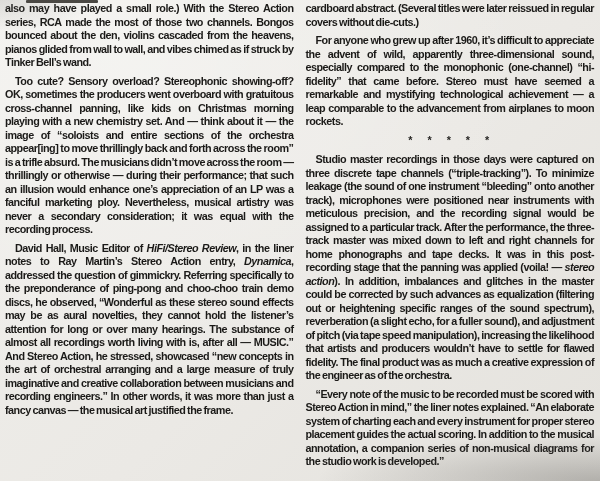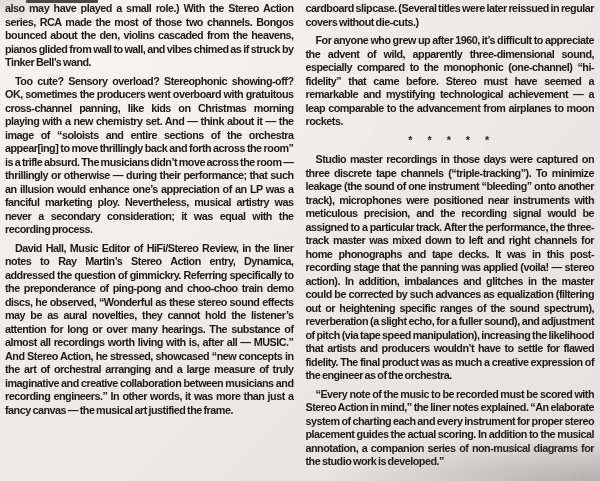--- a/index.html
+++ b/index.html
@@ -32,21 +32,21 @@
   .para {
     margin: 0 0 5px 0;
     font-size: 10.8px;
     font-weight: 700;
     line-height: 13.5px;
     letter-spacing: -0.5px;
     word-spacing: -0.8px;
     text-align: justify;
   }
   .para.indent { text-indent: 10px; }
-  .para .italic { }
+  .para .italic { font-style: italic; }
   .para.separator {
     text-align: center;
     text-indent: 0;
     word-spacing: 8px;
     letter-spacing: 2px;
     margin: 3px 0 6px 0;
     color: #262523;
   }
   .artifact-top-line {
     position: absolute;
@@ -82,21 +82,21 @@
 
 <div class="page">
   <div class="artifact-top-line"></div>
   <div class="columns">
     <div class="column">
         <p class="para"><span>also may have played a small role.) With the Stereo Action series, RCA made the most of those two channels. Bongos bounced about the den, violins cascaded from the heavens, pianos glided from wall to wall, and vibes chimed as if struck by Tinker Bell’s wand.</span></p>
         <p class="para indent"><span>Too cute? Sensory overload? Stereophonic showing-off? OK, sometimes the producers went overboard with gratuitous cross-channel panning, like kids on Christmas morning playing with a new chemistry set. And — think about it — the image of “soloists and entire sections of the orchestra appear[ing] to move thrillingly back and forth across the room” is a trifle absurd. The musicians didn’t move across the room — thrillingly or otherwise — during their performance; that such an illusion would enhance one’s appreciation of an LP was a fanciful marketing ploy. Nevertheless, musical artistry was never a secondary consideration; it was equal with the recording process.</span></p>
         <p class="para indent"><span>David Hall, Music Editor of </span><span class="italic">HiFi/Stereo Review</span><span>, in the liner notes to Ray Martin’s Stereo Action entry, </span><span class="italic">Dynamica</span><span>, addressed the question of gimmickry. Referring specifically to the preponderance of ping-pong and choo-choo train demo discs, he observed, “Wonderful as these stereo sound effects may be as aural novelties, they cannot hold the listener’s attention for long or over many hearings. The substance of almost all recordings worth living with is, after all — MUSIC.” And Stereo Action, he stressed, showcased “new concepts in the art of orchestral arranging and a large measure of truly imaginative and creative collaboration between musicians and recording engineers.” In other words, it was more than just a fancy canvas — the musical art justified the frame.</span></p>
       </div>
     <div class="column">
-        <p class="para"><span>cardboard slipcase. (Several titles were later reissued in regular covers without die-cuts.)</span></p>
+        <p class="para"><span>cardboard abstract. (Several titles were later reissued in regular covers without die-cuts.)</span></p>
         <p class="para indent"><span>For anyone who grew up after 1960, it’s difficult to appreciate the advent of wild, apparently three-dimensional sound, especially compared to the monophonic (one-channel) “hi-fidelity” that came before. Stereo must have seemed a remarkable and mystifying technological achievement — a leap comparable to the advancement from airplanes to moon rockets.</span></p>
         <p class="para separator"><span>* * * * *</span></p>
         <p class="para indent"><span>Studio master recordings in those days were captured on three discrete tape channels (“triple-tracking”). To minimize leakage (the sound of one instrument “bleeding” onto another track), microphones were positioned near instruments with meticulous precision, and the recording signal would be assigned to a particular track. After the performance, the three-track master was mixed down to left and right channels for home phonographs and tape decks. It was in this post-recording stage that the panning was applied (voila! — </span><span class="italic">stereo action</span><span>). In addition, imbalances and glitches in the master could be corrected by such advances as equalization (filtering out or heightening specific ranges of the sound spectrum), reverberation (a slight echo, for a fuller sound), and adjustment of pitch (via tape speed manipulation), increasing the likelihood that artists and producers wouldn’t have to settle for flawed fidelity. The final product was as much a creative expression of the engineer as of the orchestra.</span></p>
         <p class="para indent"><span>“Every note of the music to be recorded must be scored with Stereo Action in mind,” the liner notes explained. “An elaborate system of charting each and every instrument for proper stereo placement guides the actual scoring. In addition to the musical annotation, a companion series of non-musical diagrams for the studio work is developed.”</span></p>
       </div>
   </div>
   <div class="shadow-top-left"></div>
   <div class="shadow-bottom-right"></div>
 </div>
 

